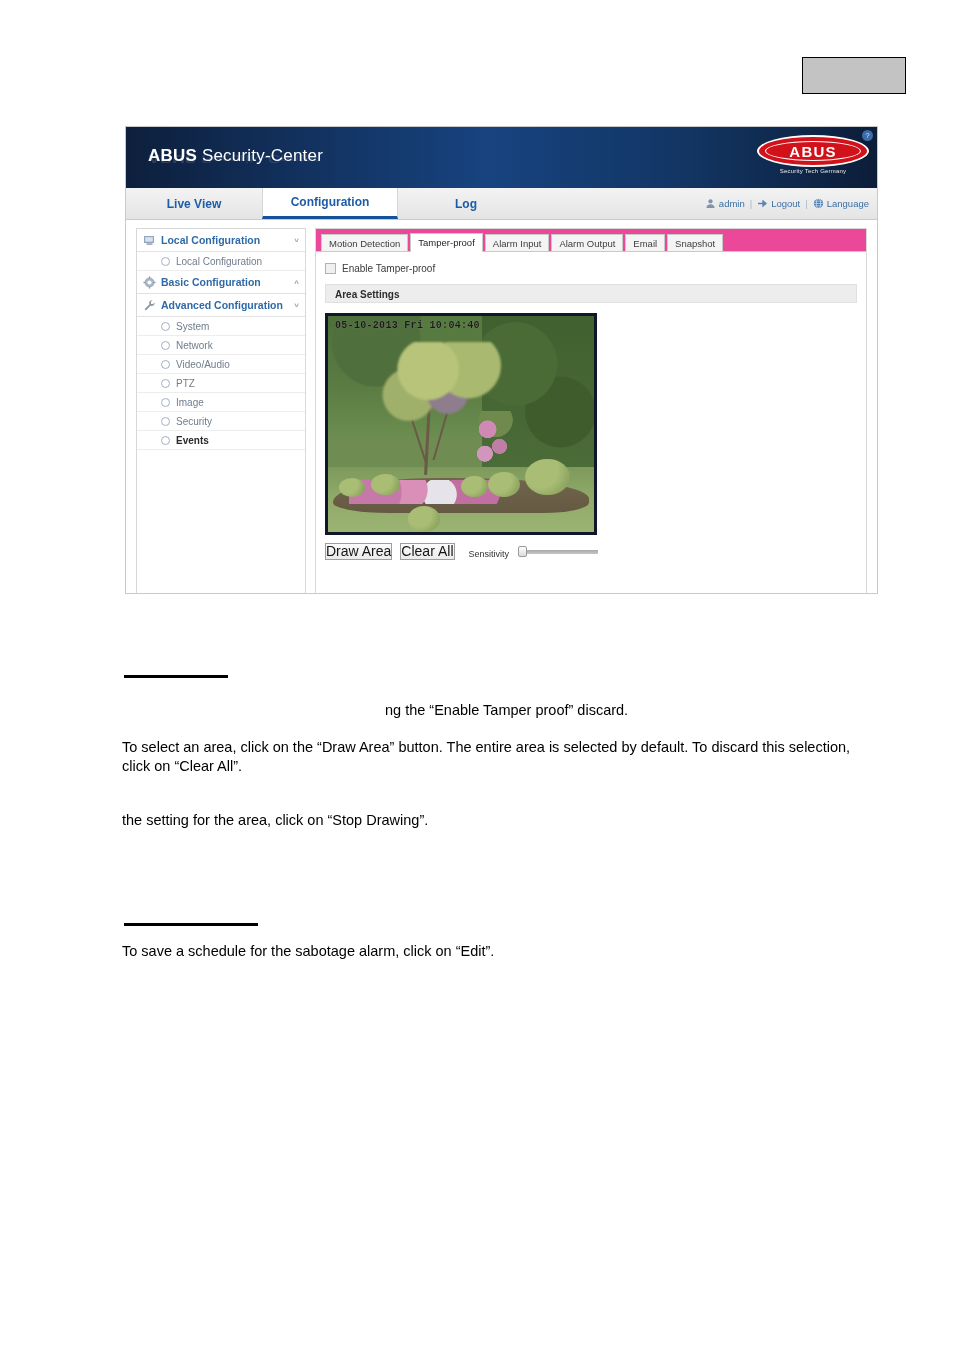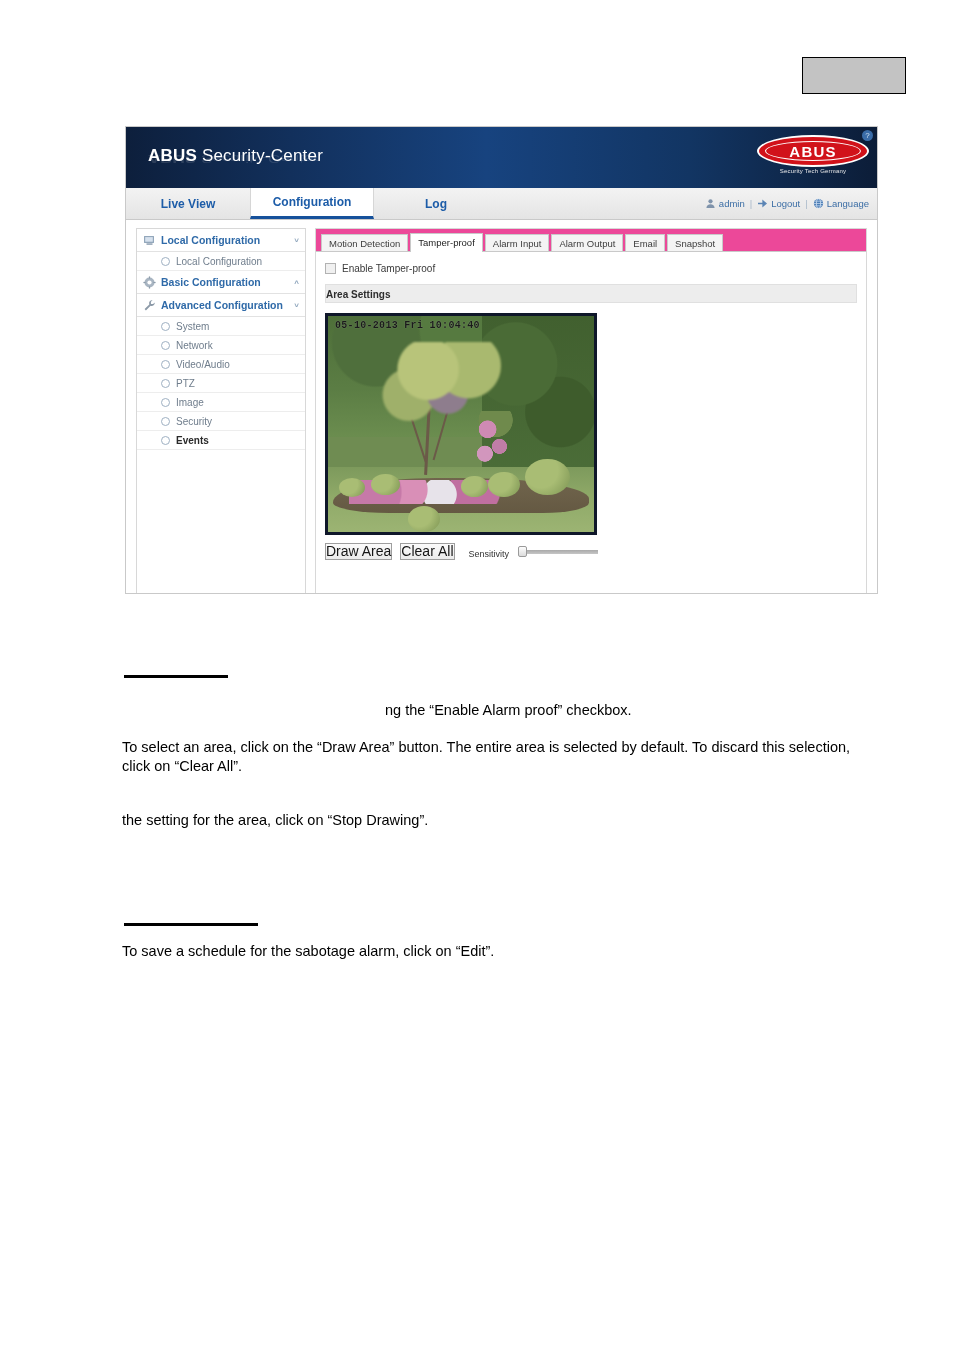--- a/index.html
+++ b/index.html
@@ -134,21 +134,21 @@
 
   
   .navbar {
     position: relative;
     height: 31px;
     background: linear-gradient(180deg,#f3f3f3 0%,#e4e4e4 100%);
     border-bottom: 1px solid #c9c9c9;
   }
   .navtabs { display: flex; height: 31px; }
   .navtab {
-    width: 124px;
+    width: 136px;
     display: flex;
     align-items: center;
     justify-content: center;
     font-size: 12px;
     font-weight: bold;
     color: #1c5ca8;
     box-sizing: border-box;
   }
   .navtab.active {
     background: #ffffff;
@@ -276,21 +276,21 @@
     margin-right: 6px;
     box-sizing: border-box;
   }
   .section-bar {
     margin-top: 10px;
     height: 19px;
     line-height: 19px;
     background: #ededed;
     border: 1px solid #e0e0e0;
     box-sizing: border-box;
-    padding-left: 0;
+    padding-left: 9px;
     font-size: 10px;
     font-weight: bold;
     color: #2d2d2d;
   }
 
   
   .video {
     margin-top: 10px;
     width: 272px;
     height: 222px;
@@ -614,21 +614,21 @@
           </div>
         </div>
 
       </div>
     </div>
   </div>
 </div>
 
 <div class="rule" style="left:124px; top:675px; width:104px; height:3px;"></div>
 
-<div class="doc-text" style="left:385px; top:701px; width:560px;">ng the “Enable Alarm proof” checkbox.</div>
+<div class="doc-text" style="left:385px; top:701px; width:560px;">ng the “Enable Tamper proof” discard.</div>
 
 <div class="doc-text" style="left:122px; top:738px; width:742px;">To select an area, click on the “Draw Area” button. The entire area is selected by default. To discard this selection, click on “Clear All”.</div>
 
 <div class="doc-text" style="left:122px; top:811px; width:742px;">the setting for the area, click on “Stop Drawing”.</div>
 
 <div class="rule" style="left:124px; top:923px; width:134px; height:3px;"></div>
 
 <div class="doc-text" style="left:122px; top:942px; width:742px;">To save a schedule for the sabotage alarm, click on “Edit”.</div>
 
 </body></html>

